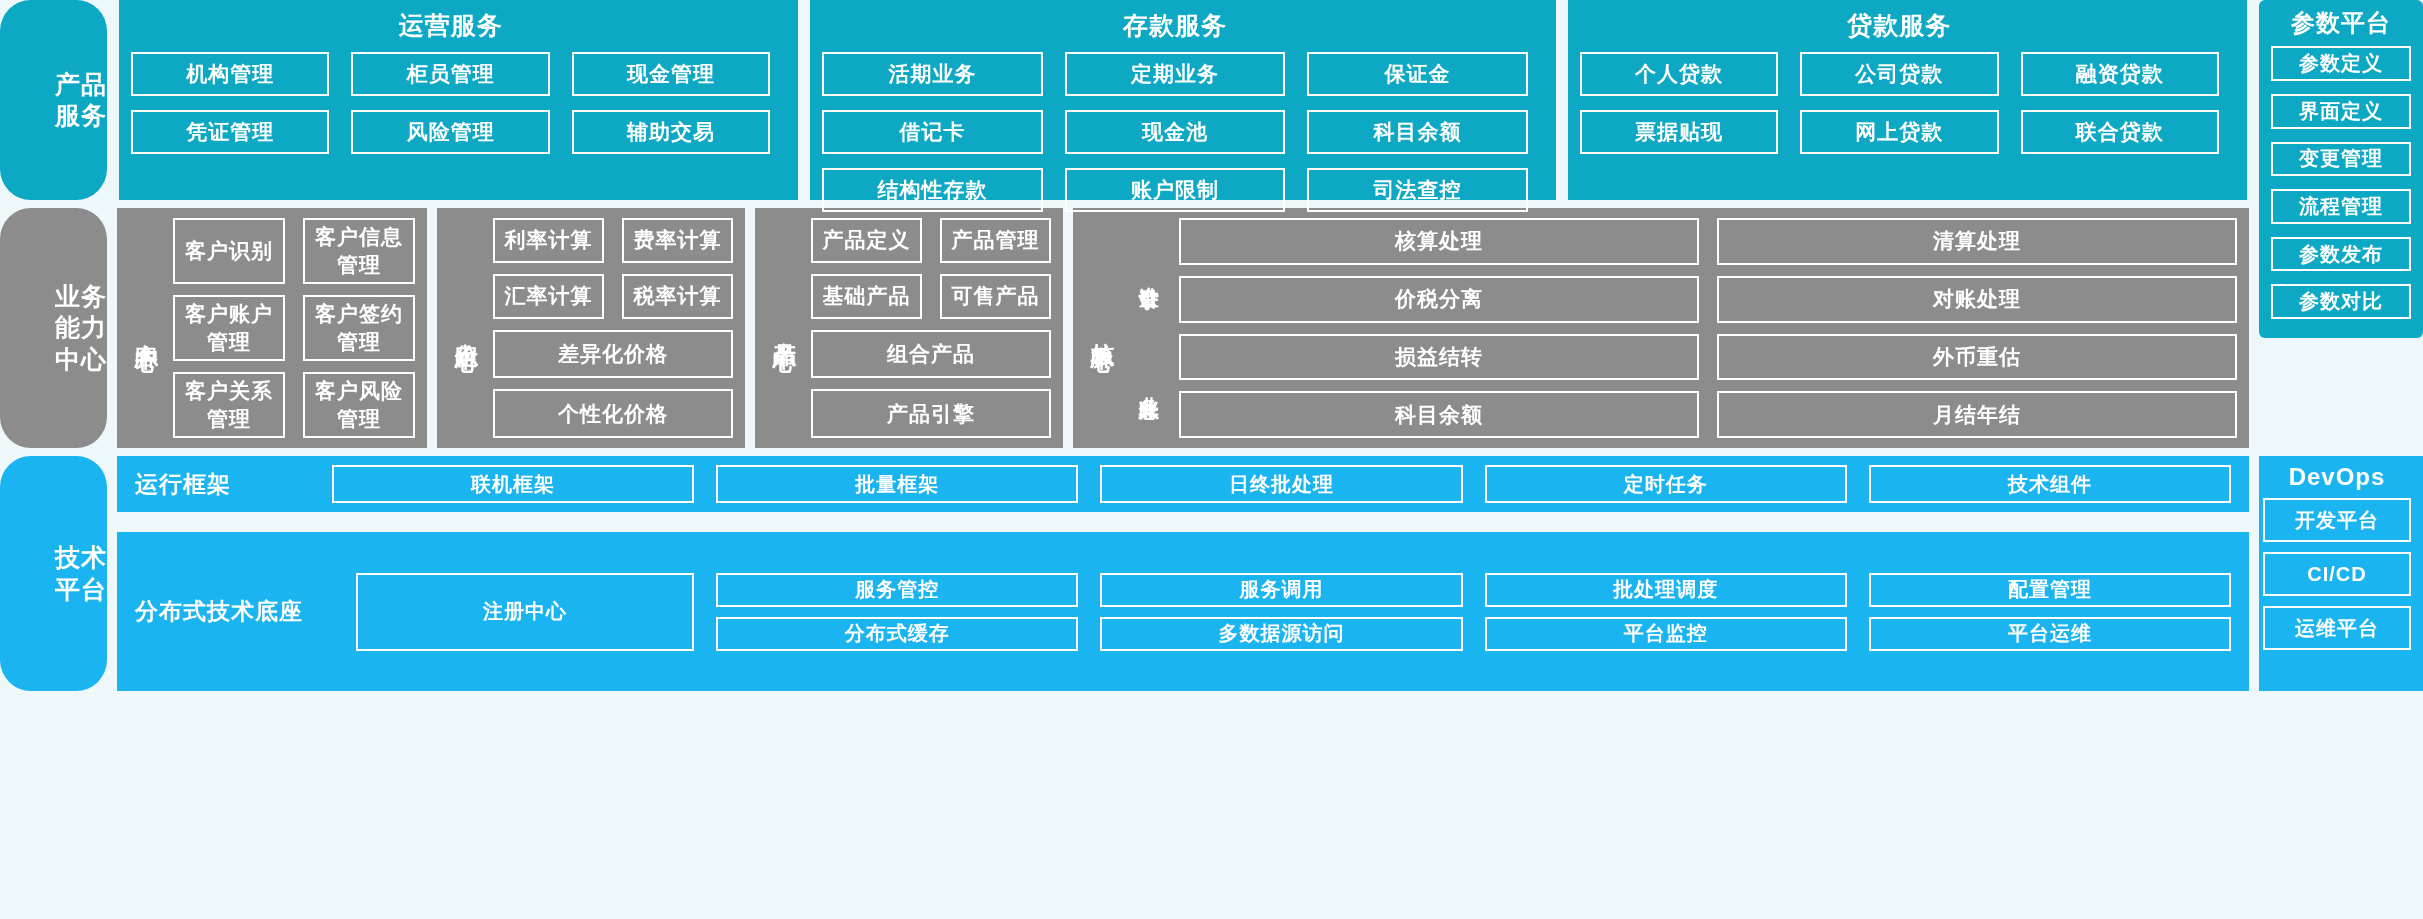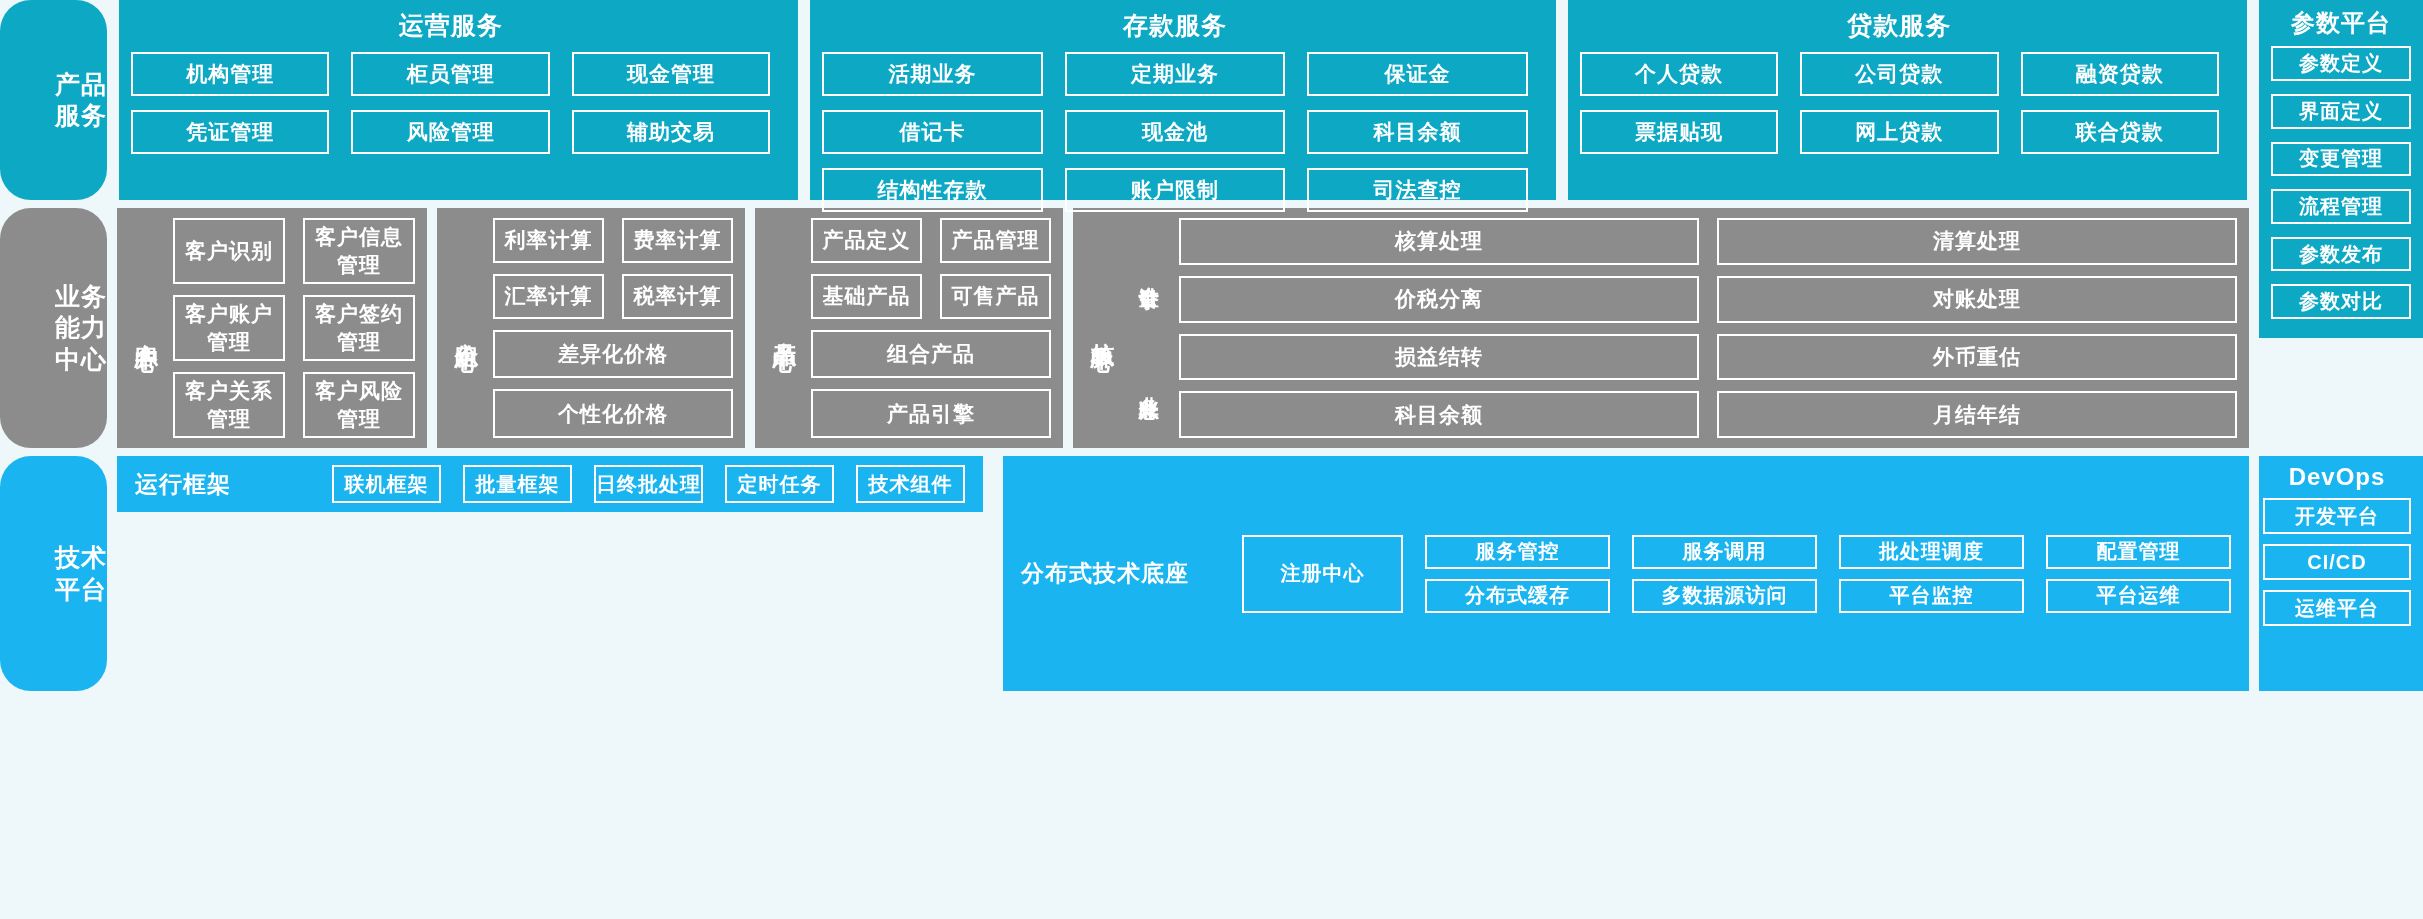--- a/index.html
+++ b/index.html
@@ -72,40 +72,40 @@
   .c-price{flex:0 0 308px;}
   .c-prod{flex:0 0 308px;}
   .c-acct{flex:1 1 auto;}
   .rowpair{display:grid;grid-template-columns:1fr 1fr;gap:18px;flex:1 1 0;}
   .full{flex:1 1 0;}
   .acct-split{flex:0 0 40px;display:flex;flex-direction:column;justify-content:space-between;}
   .acct-split .vlabel{flex:1 1 0;}
 
   
   .row3{height:235px;display:flex;gap:10px;margin-top:8px;}
-  .tech-main{flex:1 1 auto;display:flex;flex-direction:row;gap:20px;}
+  .tech-main{flex:1 1 auto;display:flex;flex-direction:column;gap:20px;}
   .tech-strip{
     display:flex;align-items:center;box-sizing:border-box;padding:0 18px;gap:22px;
   }
   .tech-strip.run{height:56px;}
   .tech-strip.base{flex:1 1 auto;}
   .strip-label{
     flex:0 0 175px;font-size:23px;font-weight:bold;letter-spacing:1px;
   }
   .strip-items{flex:1 1 auto;display:grid;grid-template-columns:repeat(5,1fr);gap:22px;}
   .tech-strip.run .cell{height:38px;font-size:20px;}
   .strip-items.two-row{grid-auto-rows:minmax(0,1fr);row-gap:10px;}
   .tech-strip.base .cell{height:34px;font-size:20px;}
   .reg{grid-row:span 2;height:auto !important;margin-left:24px;}
   .devops{
     flex:0 0 164px;box-sizing:border-box;padding:6px 12px 10px 4px;
     display:flex;flex-direction:column;
   }
   .devops .group-title{font-size:24px;margin:2px 0 8px 0;font-weight:bold;}
-  .devops .cell{height:36px;margin-bottom:10px;font-size:20px;}
+  .devops .cell{height:44px;margin-bottom:10px;font-size:20px;}
 </style>
 </head>
 <body>
 
 <div class="page">
 
   <div class="row1">
 
     <div class="rail teal">
       <span style="white-space:pre-line">产品
@@ -144,21 +144,21 @@
       <div class="grid3">
         <div class="cell">个人贷款</div>
         <div class="cell">公司贷款</div>
         <div class="cell">融资贷款</div>
         <div class="cell">票据贴现</div>
         <div class="cell">网上贷款</div>
         <div class="cell">联合贷款</div>
       </div>
     </div>
 
-    <div class="param-col teal" style="height:338px;">
+    <div class="param-col teal" style="height:338px;border-radius:6px;">
       <div class="group-title">参数平台</div>
       <div class="cell">参数定义</div>
       <div class="cell">界面定义</div>
       <div class="cell">变更管理</div>
       <div class="cell">流程管理</div>
       <div class="cell">参数发布</div>
       <div class="cell">参数对比</div>
     </div>
   </div>
 

